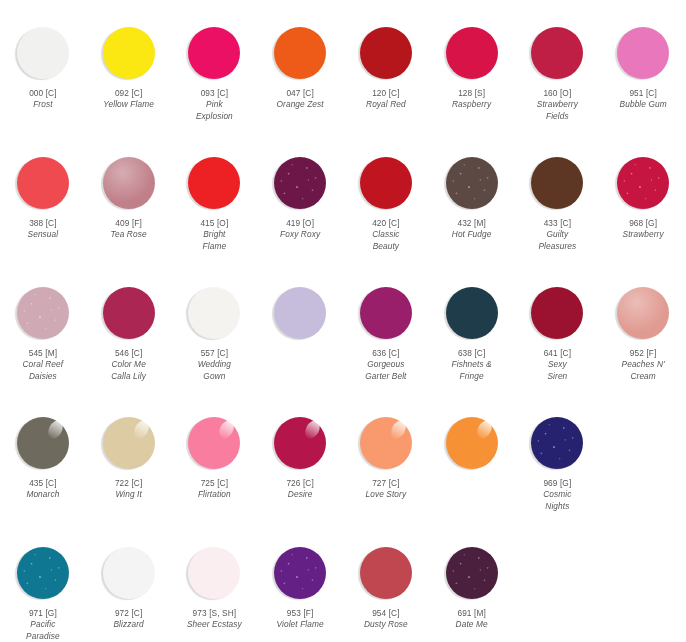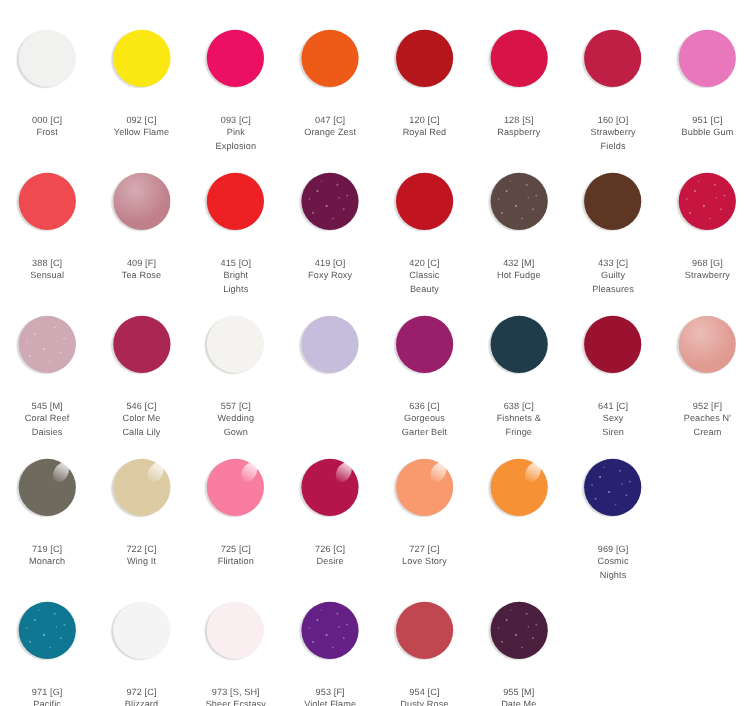--- a/index.html
+++ b/index.html
@@ -27,21 +27,20 @@
     width: 686px;
   }
 
   .cell {
     position: relative;
     display: flex;
     flex-direction: column;
     align-items: center;
     padding-top: 27px;
     box-sizing: border-box;
-    gap: 16px;
   }
 
   .disc {
     width: 52px;
     height: 52px;
     border-radius: 50%;
     position: relative;
     flex: 0 0 auto;
   }
 
@@ -110,20 +109,21 @@
     width: 82px;
   }
 
   .code {
     display: block;
     white-space: nowrap;
   }
 
   .name {
     display: block;
+    font-style: italic;
   }
 </style>
 </head>
 <body>
 
 <div id="chart">
   <div class="swatch-grid">
       <div class="cell">
         <div class="disc rim" style="background-color: rgb(241, 241, 240);"></div>
         <div class="caption">
@@ -194,21 +194,21 @@
         <div class="caption">
           <span class="code">409 [F]</span>
           <span class="name">Tea Rose</span>
         </div>
       </div>
       <div class="cell">
         <div class="disc rim" style="background-color: rgb(237, 32, 36);"></div>
         <div class="caption">
           <span class="code">415 [O]</span>
           <span class="name">Bright</span>
-          <span class="name">Lights</span>
+          <span class="name">Flame</span>
         </div>
       </div>
       <div class="cell">
         <div class="disc rim shimmer" style="background-color: rgb(109, 23, 72);"></div>
         <div class="caption">
           <span class="code">419 [O]</span>
           <span class="name">Foxy Roxy</span>
         </div>
       </div>
       <div class="cell">
@@ -296,21 +296,21 @@
         <div class="disc rim soft-sheen" style="background-color: rgb(224, 154, 145);"></div>
         <div class="caption">
           <span class="code">952 [F]</span>
           <span class="name">Peaches N'</span>
           <span class="name">Cream</span>
         </div>
       </div>
       <div class="cell">
         <div class="disc rim gloss" style="background-color: rgb(111, 106, 94);"></div>
         <div class="caption">
-          <span class="code">719 [C]</span>
+          <span class="code">435 [C]</span>
           <span class="name">Monarch</span>
         </div>
       </div>
       <div class="cell">
         <div class="disc rim gloss" style="background-color: rgb(221, 203, 163);"></div>
         <div class="caption">
           <span class="code">722 [C]</span>
           <span class="name">Wing It</span>
         </div>
       </div>
@@ -379,19 +379,19 @@
       <div class="cell">
         <div class="disc rim" style="background-color: rgb(192, 70, 80);"></div>
         <div class="caption">
           <span class="code">954 [C]</span>
           <span class="name">Dusty Rose</span>
         </div>
       </div>
       <div class="cell">
         <div class="disc rim shimmer" style="background-color: rgb(75, 31, 62);"></div>
         <div class="caption">
-          <span class="code">955 [M]</span>
+          <span class="code">691 [M]</span>
           <span class="name">Date Me</span>
         </div>
       </div>
       <div class="cell empty"></div>
     </div>
 </div>
 
 </body></html>

